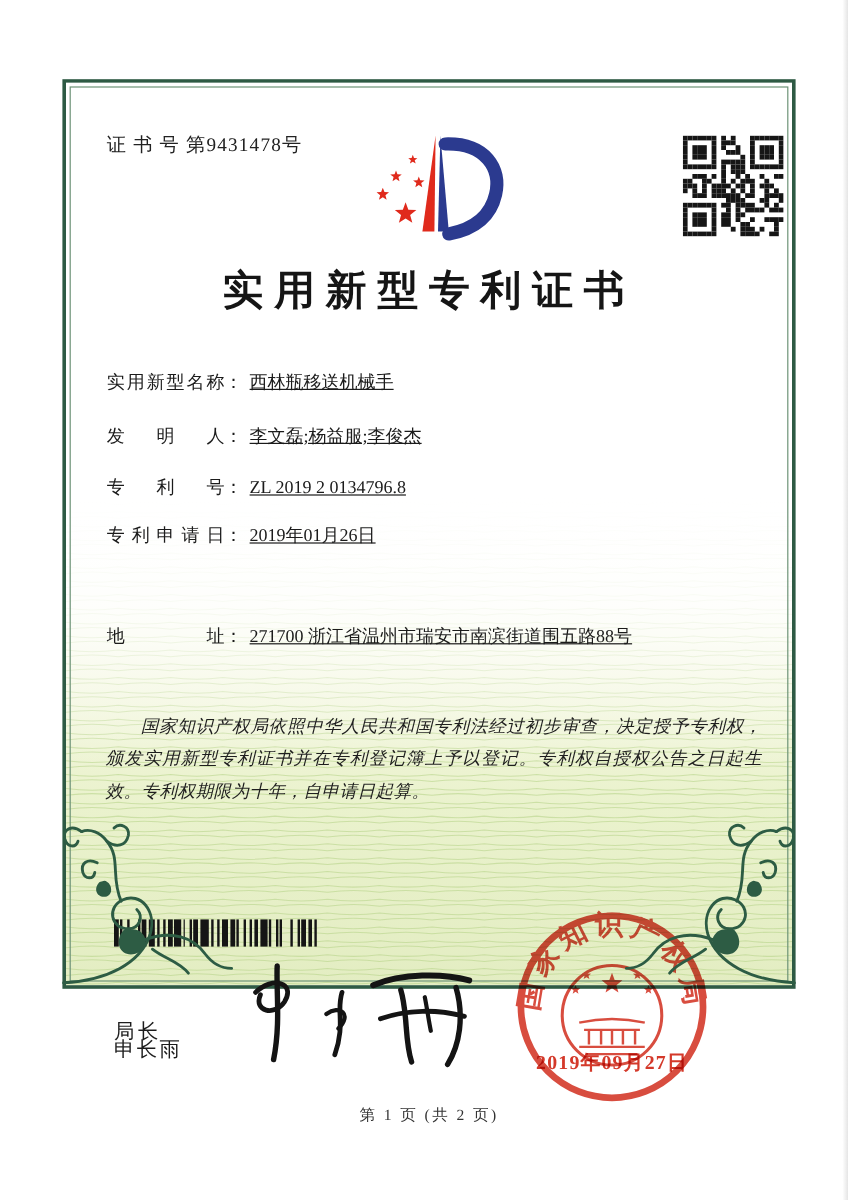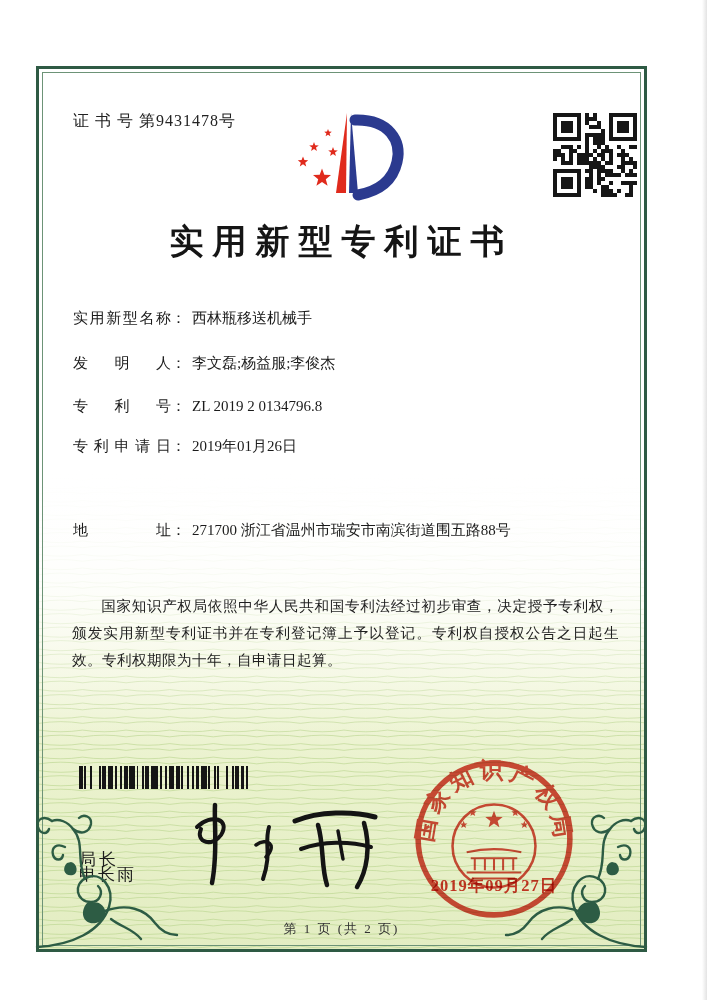--- a/index.html
+++ b/index.html
@@ -4,44 +4,44 @@
 <style>
   html,body{margin:0;padding:0;}
   body{
     width:707px;height:1000px;position:relative;background:#ffffff;
     font-family:"Liberation Serif","DejaVu Serif",serif;color:#1c1c1c;overflow:hidden;
   }
   .scan-edge{position:absolute;right:0;top:0;bottom:0;width:5px;
     background:linear-gradient(to left,#e3e3e3,rgba(255,255,255,0));}
   
   .frame{
-    position:absolute;left:36px;top:66px;width:611px;height:886px;
+    position:absolute;left:52px;top:66px;width:611px;height:758px;
     box-sizing:border-box;border:3px solid #2e5a44;
     background:linear-gradient(180deg,#ffffff 0%,#fffffe 45%,#f4f7df 64%,#eaf2cd 80%,#e3edc2 100%);
   }
   .inner-line{position:absolute;inset:3px;border:1px solid #6d9377;pointer-events:none;}
   .waves{position:absolute;inset:0;width:100%;height:100%;}
   .fade{position:absolute;inset:0;
     background:linear-gradient(180deg,#ffffff 0%,#ffffff 46%,rgba(255,255,255,.85) 58%,rgba(255,255,255,0) 76%);}
   .content{position:absolute;inset:0;}
   
   .cert-no{position:absolute;left:34px;top:42px;font-size:16px;letter-spacing:1px;color:#222;}
   .logo{position:absolute;left:237px;top:20px;}
   .title{position:absolute;left:0;top:150px;width:100%;text-align:center;
     font-size:34px;font-weight:700;letter-spacing:9px;color:#151515;}
   .qr{position:absolute;left:514px;top:44px;}
   
-  .row{position:absolute;left:34px;font-size:15px;white-space:nowrap;color:#1b1b1b;}
+  .row{position:absolute;left:34px;font-size:15px;white-space:nowrap;color:#1b1b1b;text-decoration:underline;}
   .lbl{display:inline-block;width:98px;text-align:justify;text-align-last:justify;vertical-align:top;}
   .colon{display:inline-block;margin-right:6px;}
   .grant-no{position:absolute;left:322px;top:0;}
   
   .paras{position:absolute;left:33px;top:524px;width:547px;font-size:14.6px;
     line-height:27px;text-align:justify;color:#1e1e1e;letter-spacing:.4px;}
-  .paras p{margin:0;text-indent:2em;}
+  .paras p{margin:0;text-indent:2em;font-style:italic;}
   
   .barcode{position:absolute;left:40px;top:697px;width:184px;height:23px;overflow:hidden;white-space:nowrap;font-size:0;}
   .barcode span{display:inline-block;height:23px;vertical-align:top;}
   .signer-title{position:absolute;left:40px;top:760px;font-size:17px;letter-spacing:3px;margin-top:19px;}
   .signer-name{position:absolute;left:40px;top:794px;font-size:17px;letter-spacing:2px;}
   .signature{position:absolute;left:138px;top:722px;}
   .seal{position:absolute;left:369px;top:684px;opacity:.9;mix-blend-mode:multiply;}
   .seal-date{position:absolute;left:369px;top:806px;width:172px;text-align:center;
     font-size:16.5px;font-weight:700;color:#d4392a;letter-spacing:1px;mix-blend-mode:multiply;}
   .footer{position:absolute;left:0;top:851px;width:100%;text-align:center;

